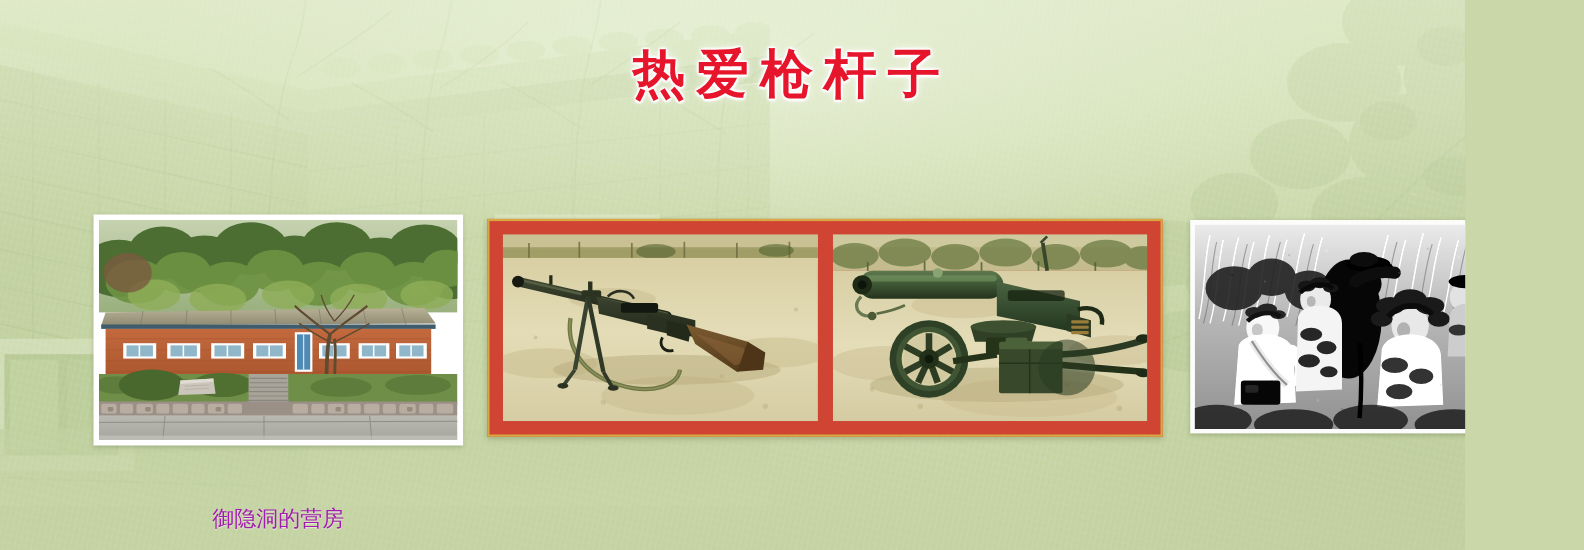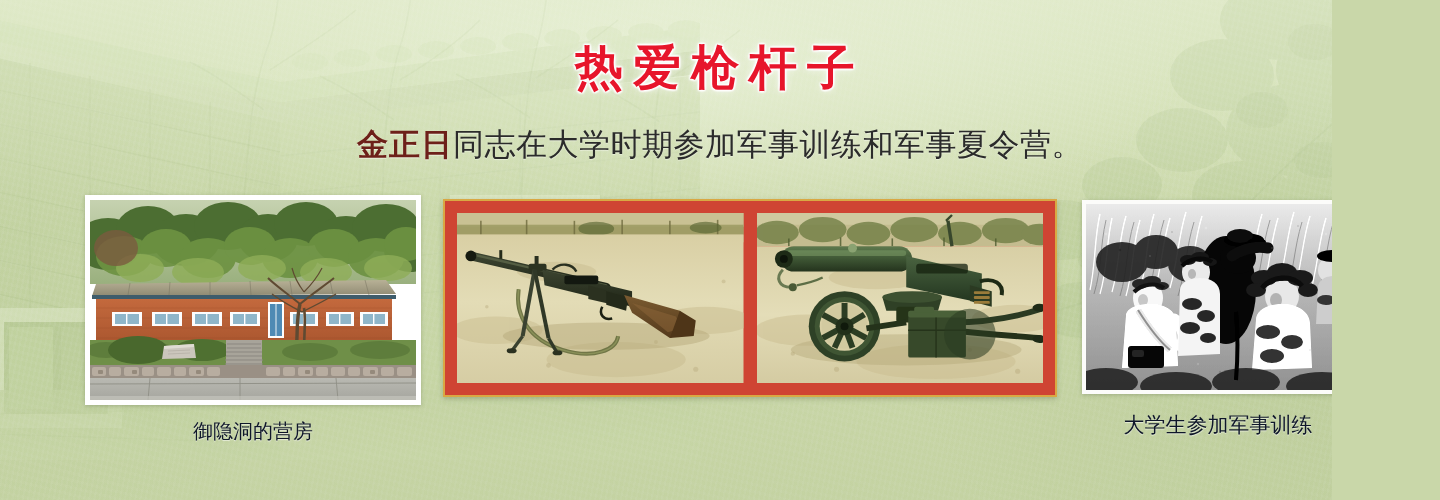--- a/index.html
+++ b/index.html
@@ -76,22 +76,23 @@
   }
   .subtitle .rest {
     color:#2b2b2b; font-weight:500; letter-spacing:.5px;
     text-shadow:0 1px 1px rgba(255,255,255,.45);
   }
 
   
   .caption {
     position:absolute; text-align:center;
     font-family:"DejaVu Sans","Liberation Sans",sans-serif;
-    color:#0f172a; white-space:nowrap;
+    color:#a21caf; white-space:nowrap;
     text-shadow:0 1px 1px rgba(255,255,255,.6);
+    margin-top:40px;
   }
   #cap-1 { left:85px;  top:418px; width:336px; font-size:20px; }
   #cap-3 { left:1078px; top:411px; width:280px; font-size:21px; }
   #cap-2 { left:440px; top:412px; width:620px; font-size:22px; }
   #cap-2 .name { font-weight:700; font-size:25px; letter-spacing:1px; }
   #cap-2 .rest { font-weight:500; }
 
   
   #photo1 {
     position:absolute; left:85px; top:195px; width:336px; height:210px;
@@ -270,23 +271,20 @@
       <path d="M484,112 C512,94 538,78 560,60"></path>
       <path d="M480,152 C456,136 432,122 410,110"></path>
     </g>
   </svg>
 
   <div class="bg-paper"></div>
   <div class="bg-veil"></div>
 
   <div class="title">热爱枪杆子</div>
 
-  <div class="subtitle">
-    <span class="name">金正日</span><span class="rest">同志在大学时期参加军事训练和军事夏令营。</span>
-  </div>
 
   <div id="photo1">
     <div class="inner">
       <svg viewBox="0 0 326 200" preserveAspectRatio="none" style="width:100%;height:100%">
         <defs>
           <linearGradient id="p1sky" x1="0" y1="0" x2="0" y2="1">
             <stop offset="0" stop-color="#c6d2b0"></stop>
               <stop offset="1" stop-color="#9ab07e"></stop>
           </linearGradient>
           <linearGradient id="p1brick" x1="0" y1="0" x2="0" y2="1">
@@ -865,15 +863,14 @@
             <circle cx="144" cy="40" r="1.3"></circle>
           <circle cx="212" cy="22" r="1"></circle>
             <circle cx="258" cy="48" r="1.2"></circle>
             <circle cx="70" cy="142" r="1"></circle>
           <circle cx="134" cy="168" r="1.2"></circle>
             <circle cx="224" cy="146" r="1"></circle>
         </g>
       </svg>
     </div>
   </div>
-  <div class="caption" id="cap-3">大学生参加军事训练</div>
 
 </div>
 
 </body></html>

